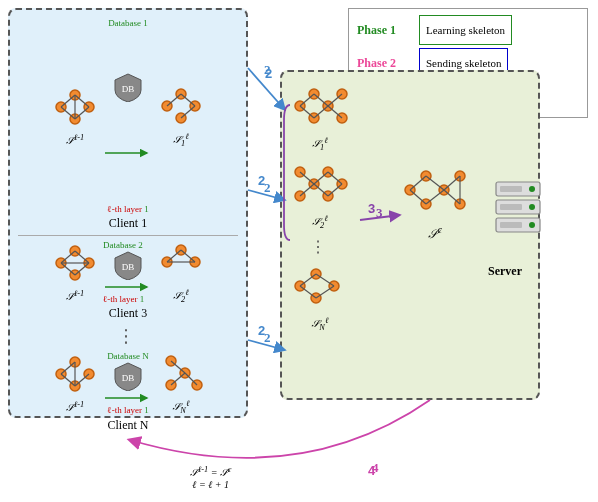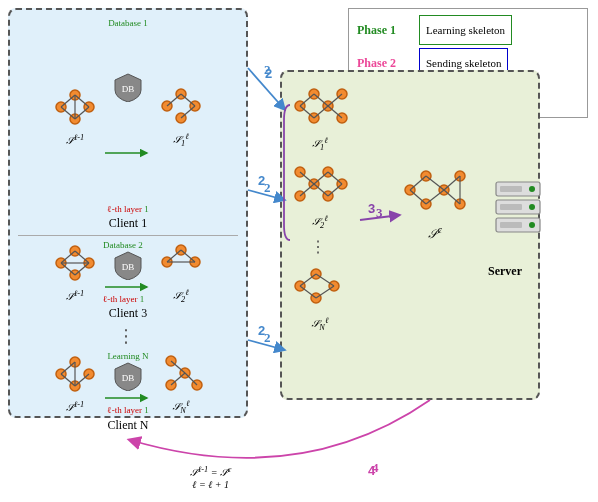--- a/index.html
+++ b/index.html
@@ -246,21 +246,21 @@
             <circle cx="24" cy="34" r="5" fill="#f28b30" stroke="#c06010" stroke-width="1.5"></circle>
             <circle cx="38" cy="22" r="5" fill="#f28b30" stroke="#c06010" stroke-width="1.5"></circle>
             <line x1="10" y1="22" x2="24" y2="10" stroke="#555" stroke-width="1.2"></line>
             <line x1="24" y1="10" x2="24" y2="34" stroke="#555" stroke-width="1.2"></line>
             <line x1="24" y1="34" x2="38" y2="22" stroke="#555" stroke-width="1.2"></line>
             <line x1="10" y1="22" x2="24" y2="34" stroke="#555" stroke-width="1.2"></line>
           </svg>
           <div style="font-size:10px; font-style:italic;">𝒮<sup>ℓ-1</sup></div>
         </div>
         <div style="display:inline-flex; flex-direction:column; align-items:center; margin:0 2px;">
-          <div style="font-size:9px; color:#228B22; white-space:nowrap;">Learning N</div>
+          <div style="font-size:9px; color:#228B22; white-space:nowrap;">Database N</div>
           <svg width="50" height="30">
             <path d="M25,2 L38,8 L38,18 Q38,26 25,30 Q12,26 12,18 L12,8 Z" fill="#888" stroke="#555" stroke-width="1"></path>
             <text x="25" y="20" text-anchor="middle" font-size="9" fill="white">DB</text>
           </svg>
           <svg width="50" height="14">
             <defs>
               <marker id="ah3" markerWidth="6" markerHeight="6" refX="5" refY="3" orient="auto">
                 <path d="M0,0 L6,3 L0,6 Z" fill="#228B22"></path>
               </marker>
             </defs>

